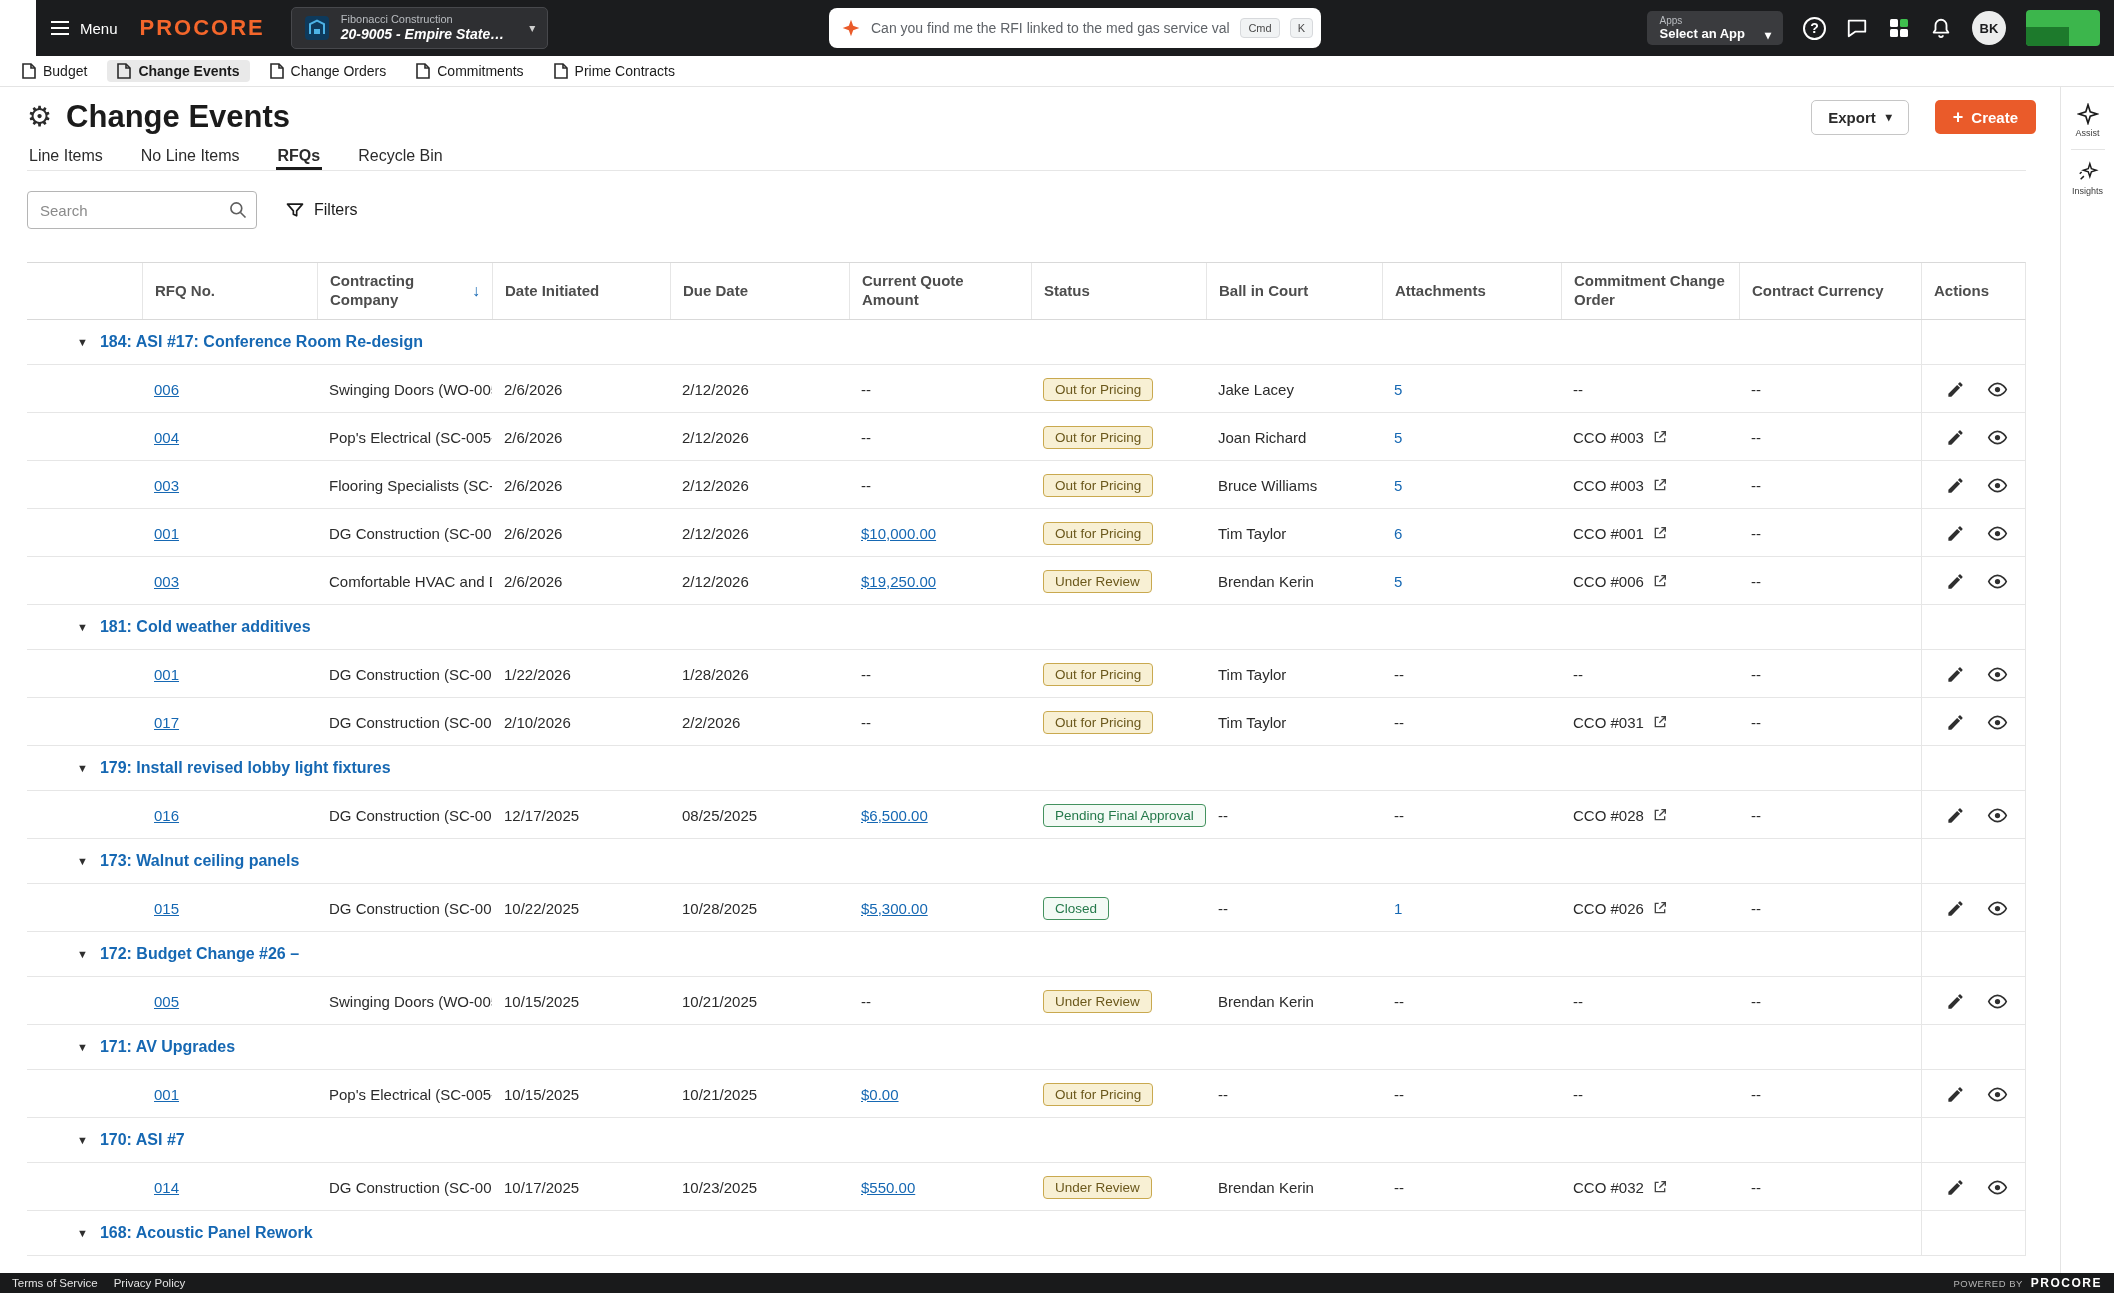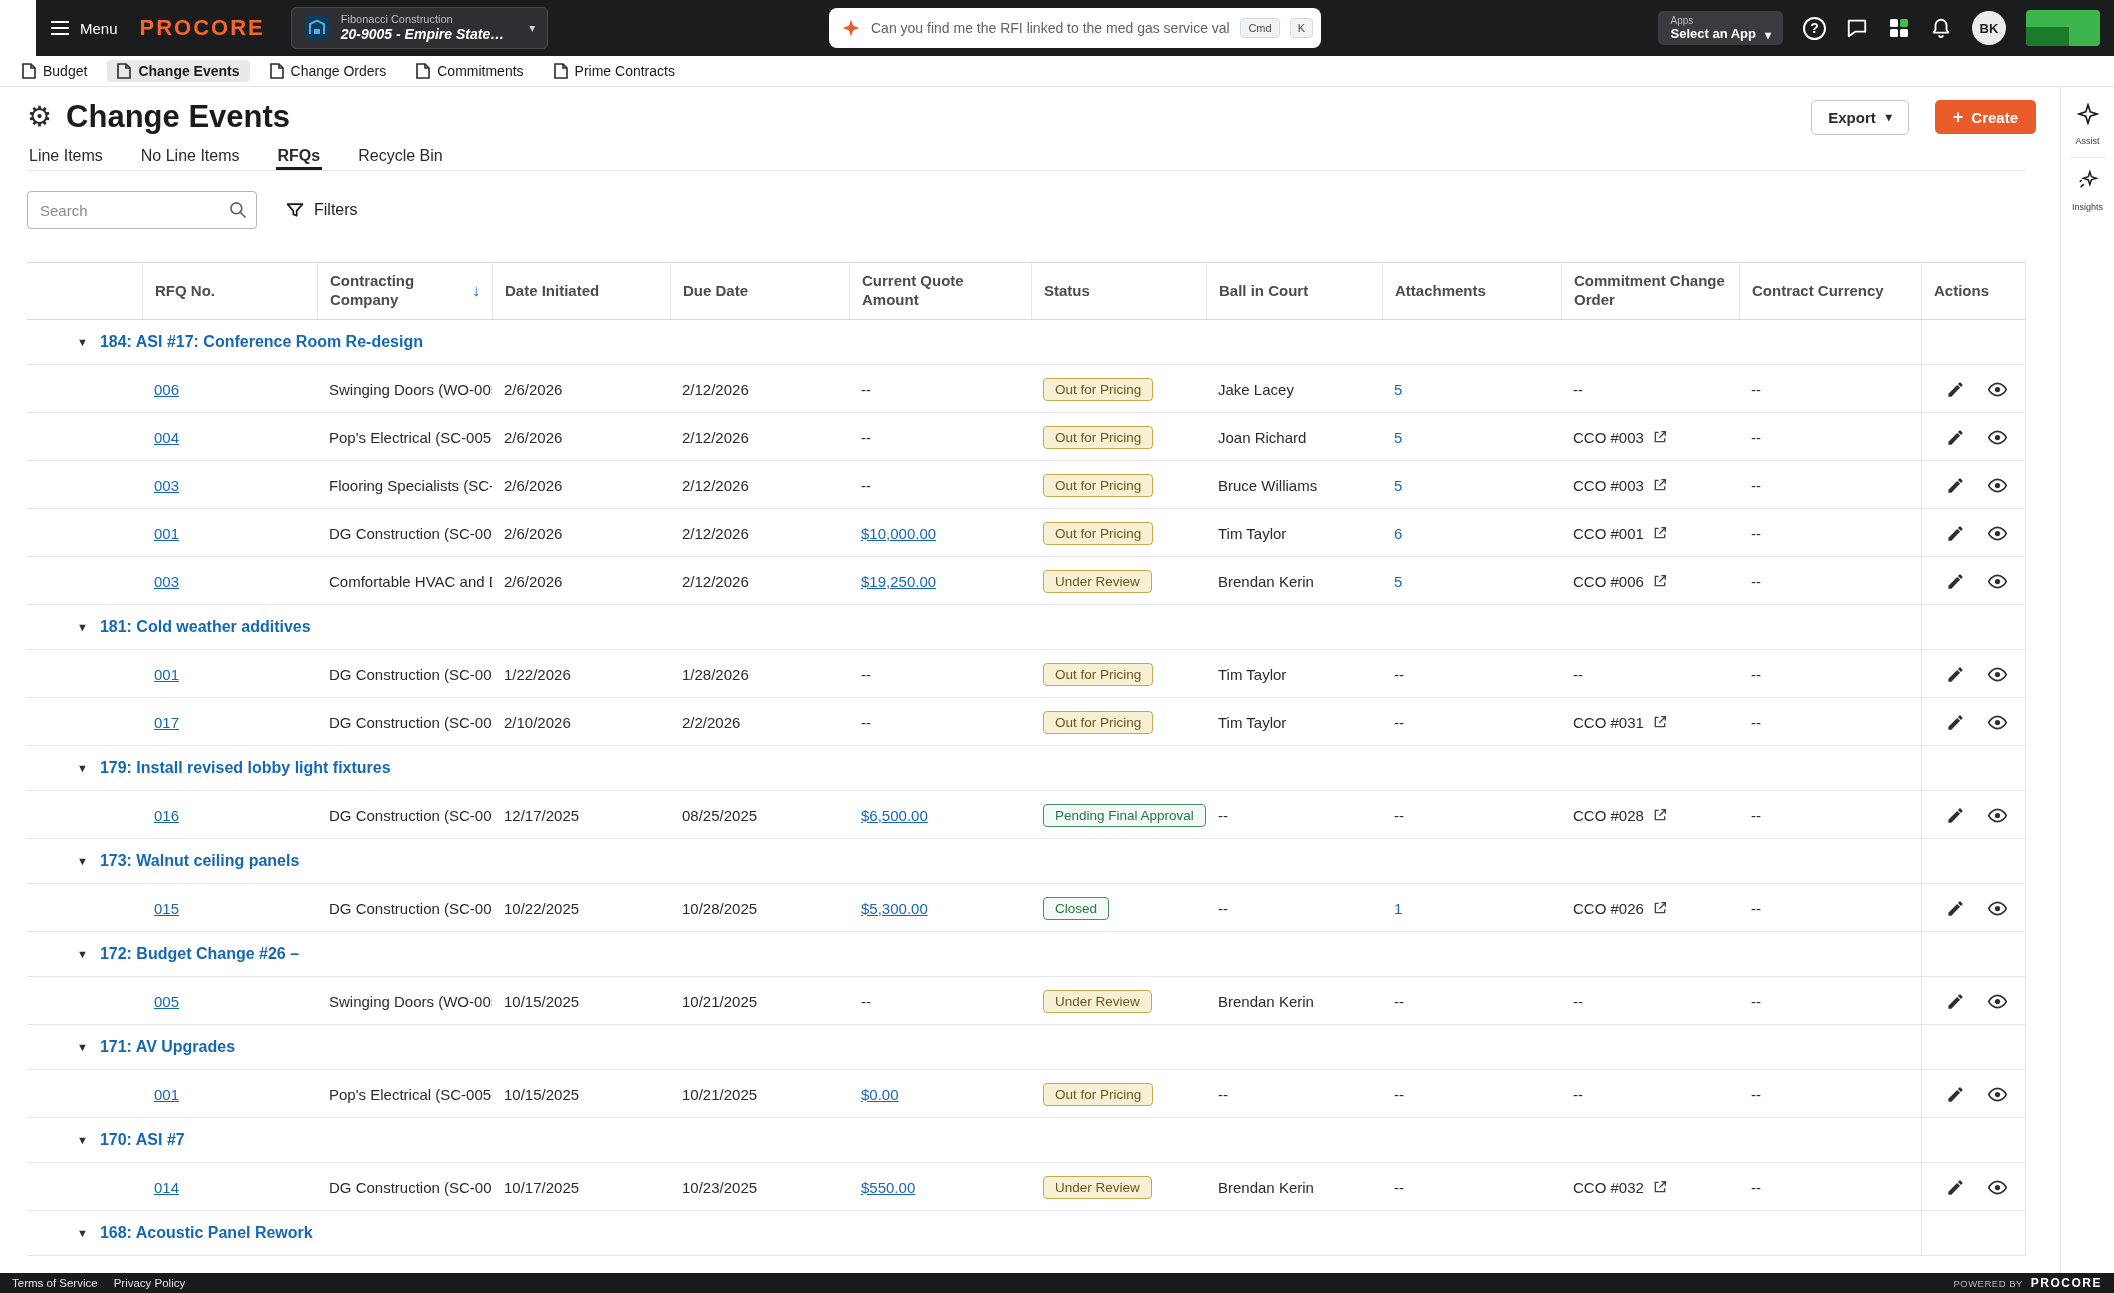--- a/index.html
+++ b/index.html
@@ -18,35 +18,35 @@
   .caret { font-size:12px; line-height:1; }
   .project-sel .caret { color:#cfcfcf; margin-left:14px; }
 
   .tb-search { position:absolute; left:50%; transform:translateX(-50%); top:8px; width:492px; height:40px; background:#fff; border-radius:8px; display:flex; align-items:center; gap:10px; padding:0 8px 0 12px; cursor:text; }
   .tb-search-text { font-size:14px; color:#5f6368; white-space:nowrap; overflow:hidden; flex:1; }
   .key-badge { background:#f1f3f4; border:1px solid #d7d9dc; border-radius:4px; font-size:11px; color:#4a4a4a; padding:3px 7px; white-space:nowrap; }
 
   .tb-right { margin-left:auto; display:flex; align-items:center; gap:20px; }
   .apps-dd { background:#3a3b3e; border-radius:5px; padding:4px 12px; color:#fff; cursor:pointer; }
   .apps-label { font-size:10px; color:#b9bcc0; }
-  .apps-value { font-size:13px; font-weight:bold; display:flex; align-items:flex-end; gap:9px; }
+  .apps-value { font-size:13px; font-weight:bold; display:flex; align-items:flex-end; gap:20px; }
   .icon-plain { background:none; border:none; cursor:pointer; }
   .help-icon { width:23px; height:23px; border:2px solid #fff; border-radius:50%; color:#fff; font-size:14px; font-weight:bold; display:flex; align-items:center; justify-content:center; }
   .avatar { width:34px; height:34px; border-radius:50%; background:#eceded; color:#1b1c1e; font-weight:bold; font-size:13px; display:flex; align-items:center; justify-content:center; cursor:pointer; }
   .screen-ind { width:74px; height:36px; border-radius:4px; background:#3cb64c; position:relative; overflow:hidden; }
   .screen-ind-inner { position:absolute; left:0; bottom:0; width:58%; height:52%; background:#1d7a2c; }
 
   
   .toolnav { position:absolute; top:56px; left:0; right:0; height:31px; background:#fff; border-bottom:1px solid #e4e4e4; display:flex; align-items:center; gap:10px; padding:0 12px; z-index:8; }
   .tool-item { display:flex; align-items:center; gap:7px; font-size:14px; color:#1b1b1b; padding:3px 10px; border-radius:4px; cursor:pointer; background:none; border:none; }
   .tool-item.active { background:#e9e9e9; font-weight:bold; }
 
   
   .rail { position:absolute; top:87px; bottom:20px; right:0; width:54px; background:#fff; border-left:1px solid #e4e4e4; display:flex; flex-direction:column; align-items:center; padding-top:10px; z-index:7; }
-  .rail-item { display:flex; flex-direction:column; align-items:center; gap:11px; padding:6px 0; width:100%; background:none; border:none; cursor:pointer; }
+  .rail-item { display:flex; flex-direction:column; align-items:center; gap:3px; padding:6px 0; width:100%; background:none; border:none; cursor:pointer; }
   .rail-label { font-size:9px; color:#3c3c3c; }
   .rail-div { width:34px; border-top:1px solid #e4e4e4; margin:5px 0; }
 
   
   .main { position:absolute; top:87px; left:0; right:54px; bottom:20px; overflow:hidden; padding:8px 0 0 27px; background:#fff; }
   .title-row { display:flex; align-items:center; height:44px; }
   .gear { font-size:28px; color:#2b2b2b; margin-right:14px; background:none; border:none; cursor:pointer; line-height:1; }
   .page-title { font-size:31px; font-weight:bold; color:#1b1b1b; }
   .title-actions { margin-left:auto; display:flex; gap:26px; margin-right:24px; align-items:center; }
   .btn-export { display:flex; align-items:center; gap:10px; background:#fff; border:1px solid #c6c6c6; border-radius:5px; font-size:15px; font-weight:bold; color:#2b2b2b; padding:8px 16px; cursor:pointer; }

